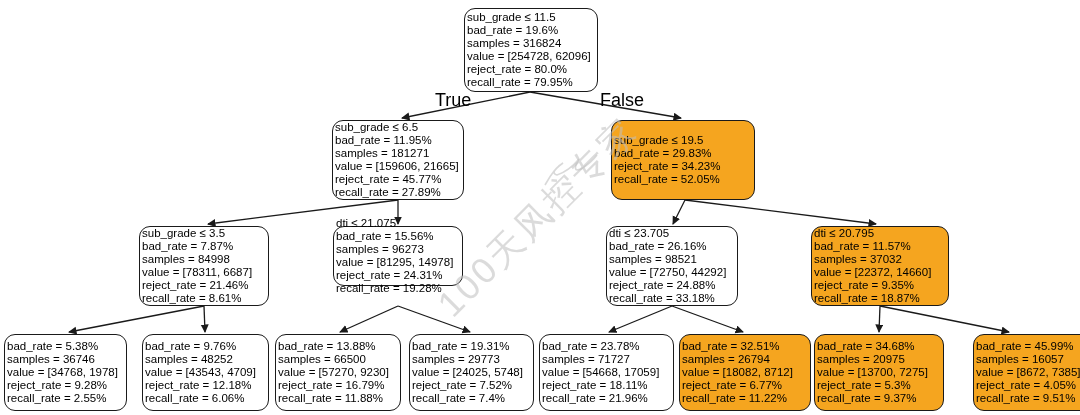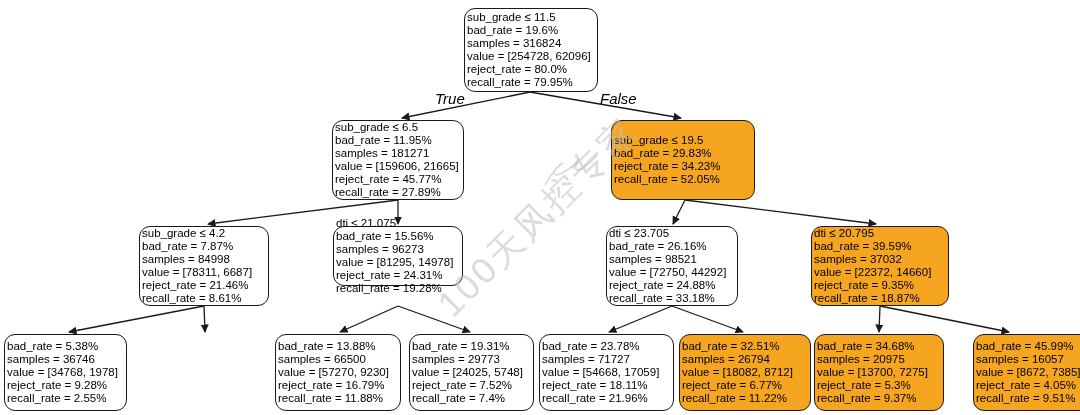--- a/index.html
+++ b/index.html
@@ -33,23 +33,22 @@
     display:flex;
     flex-direction:column;
     justify-content:center;
     padding:2px 2px;
   }
   .node.orange{background:var(--node_orange);}
   .node div{white-space:nowrap;}
   .edge-label{
     position:absolute;
     z-index:2;
-    font-size:15px;
+    font-size:18px;
     color:var(--text);
-    font-style:italic;
   }
   #watermark{
     position:absolute;
     z-index:3;
     left:408px;top:198px;
     width:250px;
     text-align:center;
     transform:rotate(-45deg);
     font-size:36px;
     letter-spacing:3px;
@@ -113,21 +112,21 @@
   </div>
 
   <div class="node orange" style="left:611px;top:120px;width:144px;height:80px">
     <div>sub_grade ≤ 19.5</div>
     <div>bad_rate = 29.83%</div>
     <div>reject_rate = 34.23%</div>
     <div>recall_rate = 52.05%</div>
   </div>
 
   <div class="node" style="left:139px;top:226px;width:130px;height:80px">
-    <div>sub_grade ≤ 4.2</div>
+    <div>sub_grade ≤ 3.5</div>
     <div>bad_rate = 7.87%</div>
     <div>samples = 84998</div>
     <div>value = [78311, 6687]</div>
     <div>reject_rate = 21.46%</div>
     <div>recall_rate = 8.61%</div>
   </div>
 
   <div class="node" style="left:333px;top:226px;width:130px;height:60px">
     <div>dti ≤ 21.075</div>
     <div>bad_rate = 15.56%</div>
@@ -141,35 +140,42 @@
     <div>dti ≤ 23.705</div>
     <div>bad_rate = 26.16%</div>
     <div>samples = 98521</div>
     <div>value = [72750, 44292]</div>
     <div>reject_rate = 24.88%</div>
     <div>recall_rate = 33.18%</div>
   </div>
 
   <div class="node orange" style="left:811px;top:226px;width:138px;height:80px">
     <div>dti ≤ 20.795</div>
-    <div>bad_rate = 39.59%</div>
+    <div>bad_rate = 11.57%</div>
     <div>samples = 37032</div>
     <div>value = [22372, 14660]</div>
     <div>reject_rate = 9.35%</div>
     <div>recall_rate = 18.87%</div>
   </div>
 
   <div class="node" style="left:4px;top:334px;width:123px;height:77px">
     <div>bad_rate = 5.38%</div>
     <div>samples = 36746</div>
     <div>value = [34768, 1978]</div>
     <div>reject_rate = 9.28%</div>
     <div>recall_rate = 2.55%</div>
   </div>
 
+  <div class="node" style="left:142px;top:334px;width:127px;height:77px">
+    <div>bad_rate = 9.76%</div>
+    <div>samples = 48252</div>
+    <div>value = [43543, 4709]</div>
+    <div>reject_rate = 12.18%</div>
+    <div>recall_rate = 6.06%</div>
+  </div>
 
   <div class="node" style="left:275px;top:334px;width:126px;height:77px">
     <div>bad_rate = 13.88%</div>
     <div>samples = 66500</div>
     <div>value = [57270, 9230]</div>
     <div>reject_rate = 16.79%</div>
     <div>recall_rate = 11.88%</div>
   </div>
 
   <div class="node" style="left:409px;top:334px;width:125px;height:77px">

